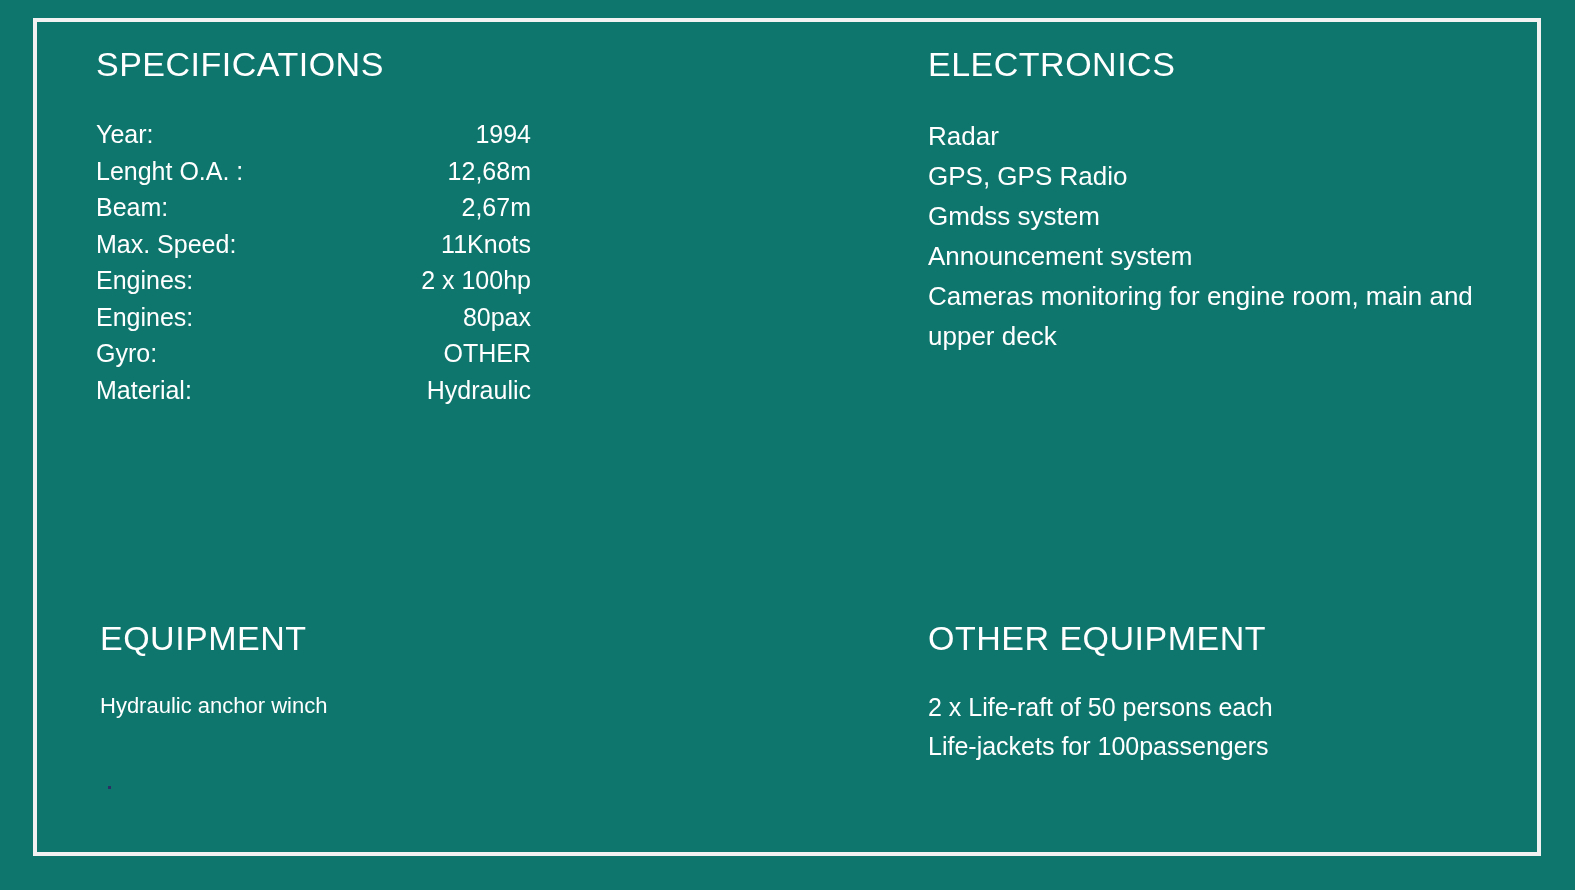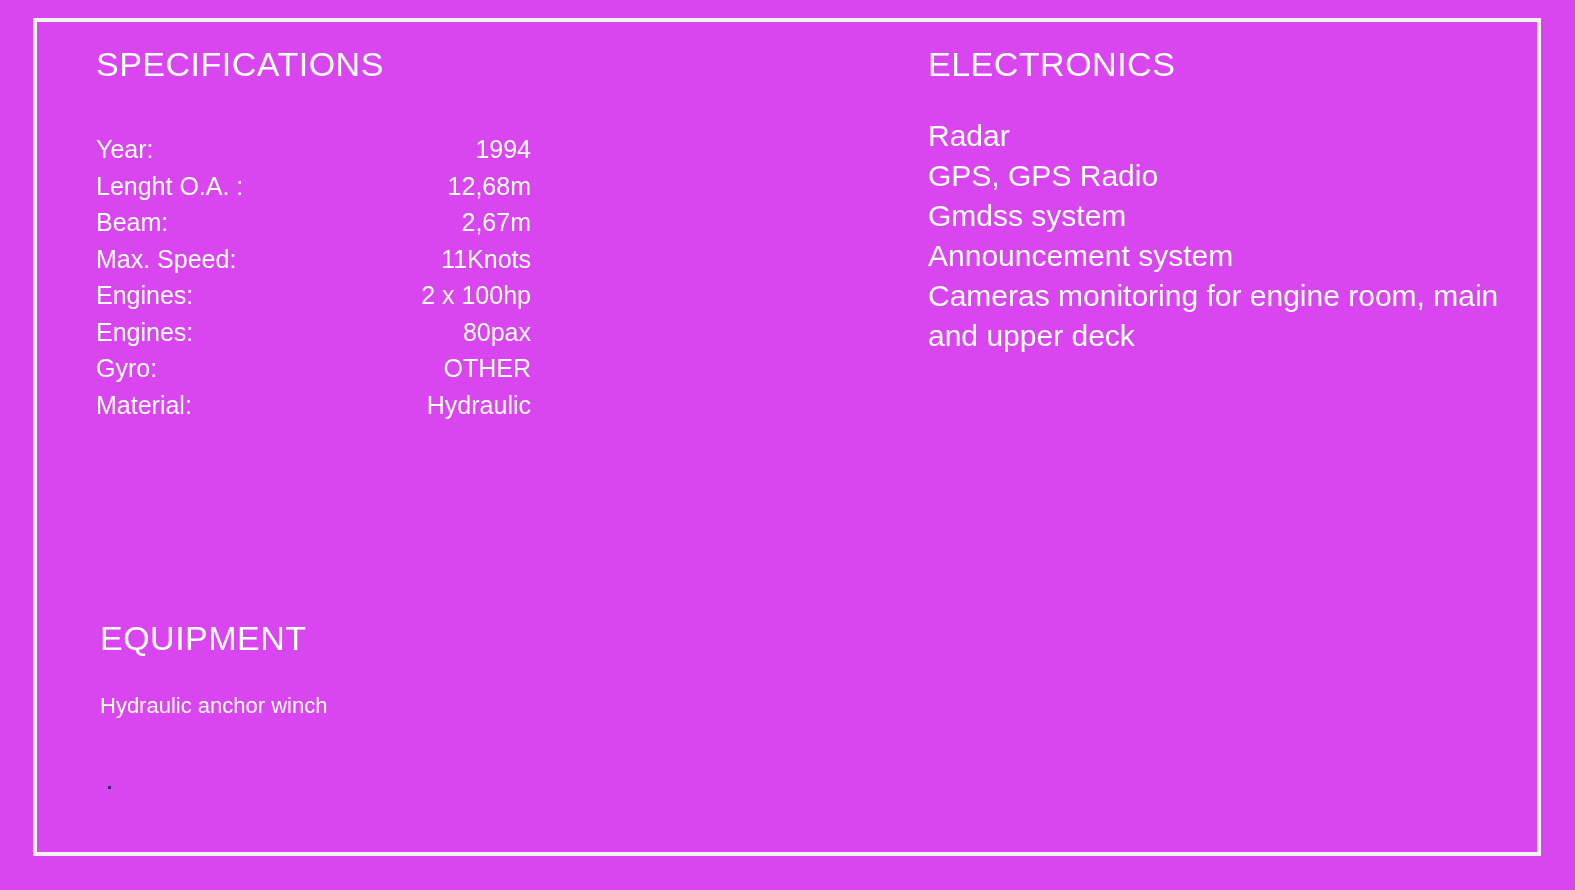--- a/index.html
+++ b/index.html
@@ -11,21 +11,21 @@
     width: 1575px;
     height: 890px;
     font-family: "Liberation Sans", sans-serif;
     color: #ffffff;
     overflow: hidden;
   }
   .sheet {
     position: relative;
     width: 1575px;
     height: 890px;
-    background: #d946ef;
+    background: #0f766e;
     box-sizing: border-box;
   }
   .border-frame {
     position: absolute;
     left: 33px;
     top: 18px;
     width: 1508px;
     height: 838px;
     border: 4px solid #f2f2f2;
     box-sizing: border-box;
@@ -52,21 +52,21 @@
     margin: 0;
     font-size: 34px;
     font-weight: 400;
     letter-spacing: 0.5px;
     line-height: 40px;
     color: #ffffff;
   }
 
   
   .spec-table {
-    margin-top: 47px;
+    margin-top: 32px;
     border-collapse: collapse;
   }
   .spec-table td {
     font-size: 25px;
     line-height: 36.5px;
     padding: 0;
     color: #ffffff;
     white-space: nowrap;
     vertical-align: baseline;
   }
@@ -78,21 +78,21 @@
   .spec-value {
     text-align: right;
     width: 135px;
   }
 
   
   .line-list {
     margin-top: 32px;
   }
   .line-list .line {
-    font-size: 30px;
+    font-size: 26px;
     line-height: 40px;
     color: #ffffff;
   }
   .line-list.tight {
     margin-top: 30px;
   }
   .line-list.tight .line {
     font-size: 25px;
     line-height: 39px;
   }
@@ -176,16 +176,23 @@
       </div>
     </div>
 
     <div class="block block-equip">
       <h2 class="section-title">EQUIPMENT</h2>
       <div class="line-list equip-list">
         <div class="line">Hydraulic anchor winch</div>
       </div>
     </div>
 
+    <div class="block block-other">
+      <h2 class="section-title">OTHER EQUIPMENT</h2>
+      <div class="line-list tight">
+        <div class="line">2 x Life-raft of 50 persons each</div>
+        <div class="line">Life-jackets for 100passengers</div>
+      </div>
+    </div>
 
     <div class="tiny-dot"></div>
   </div>
 </div>
 
 </body></html>

